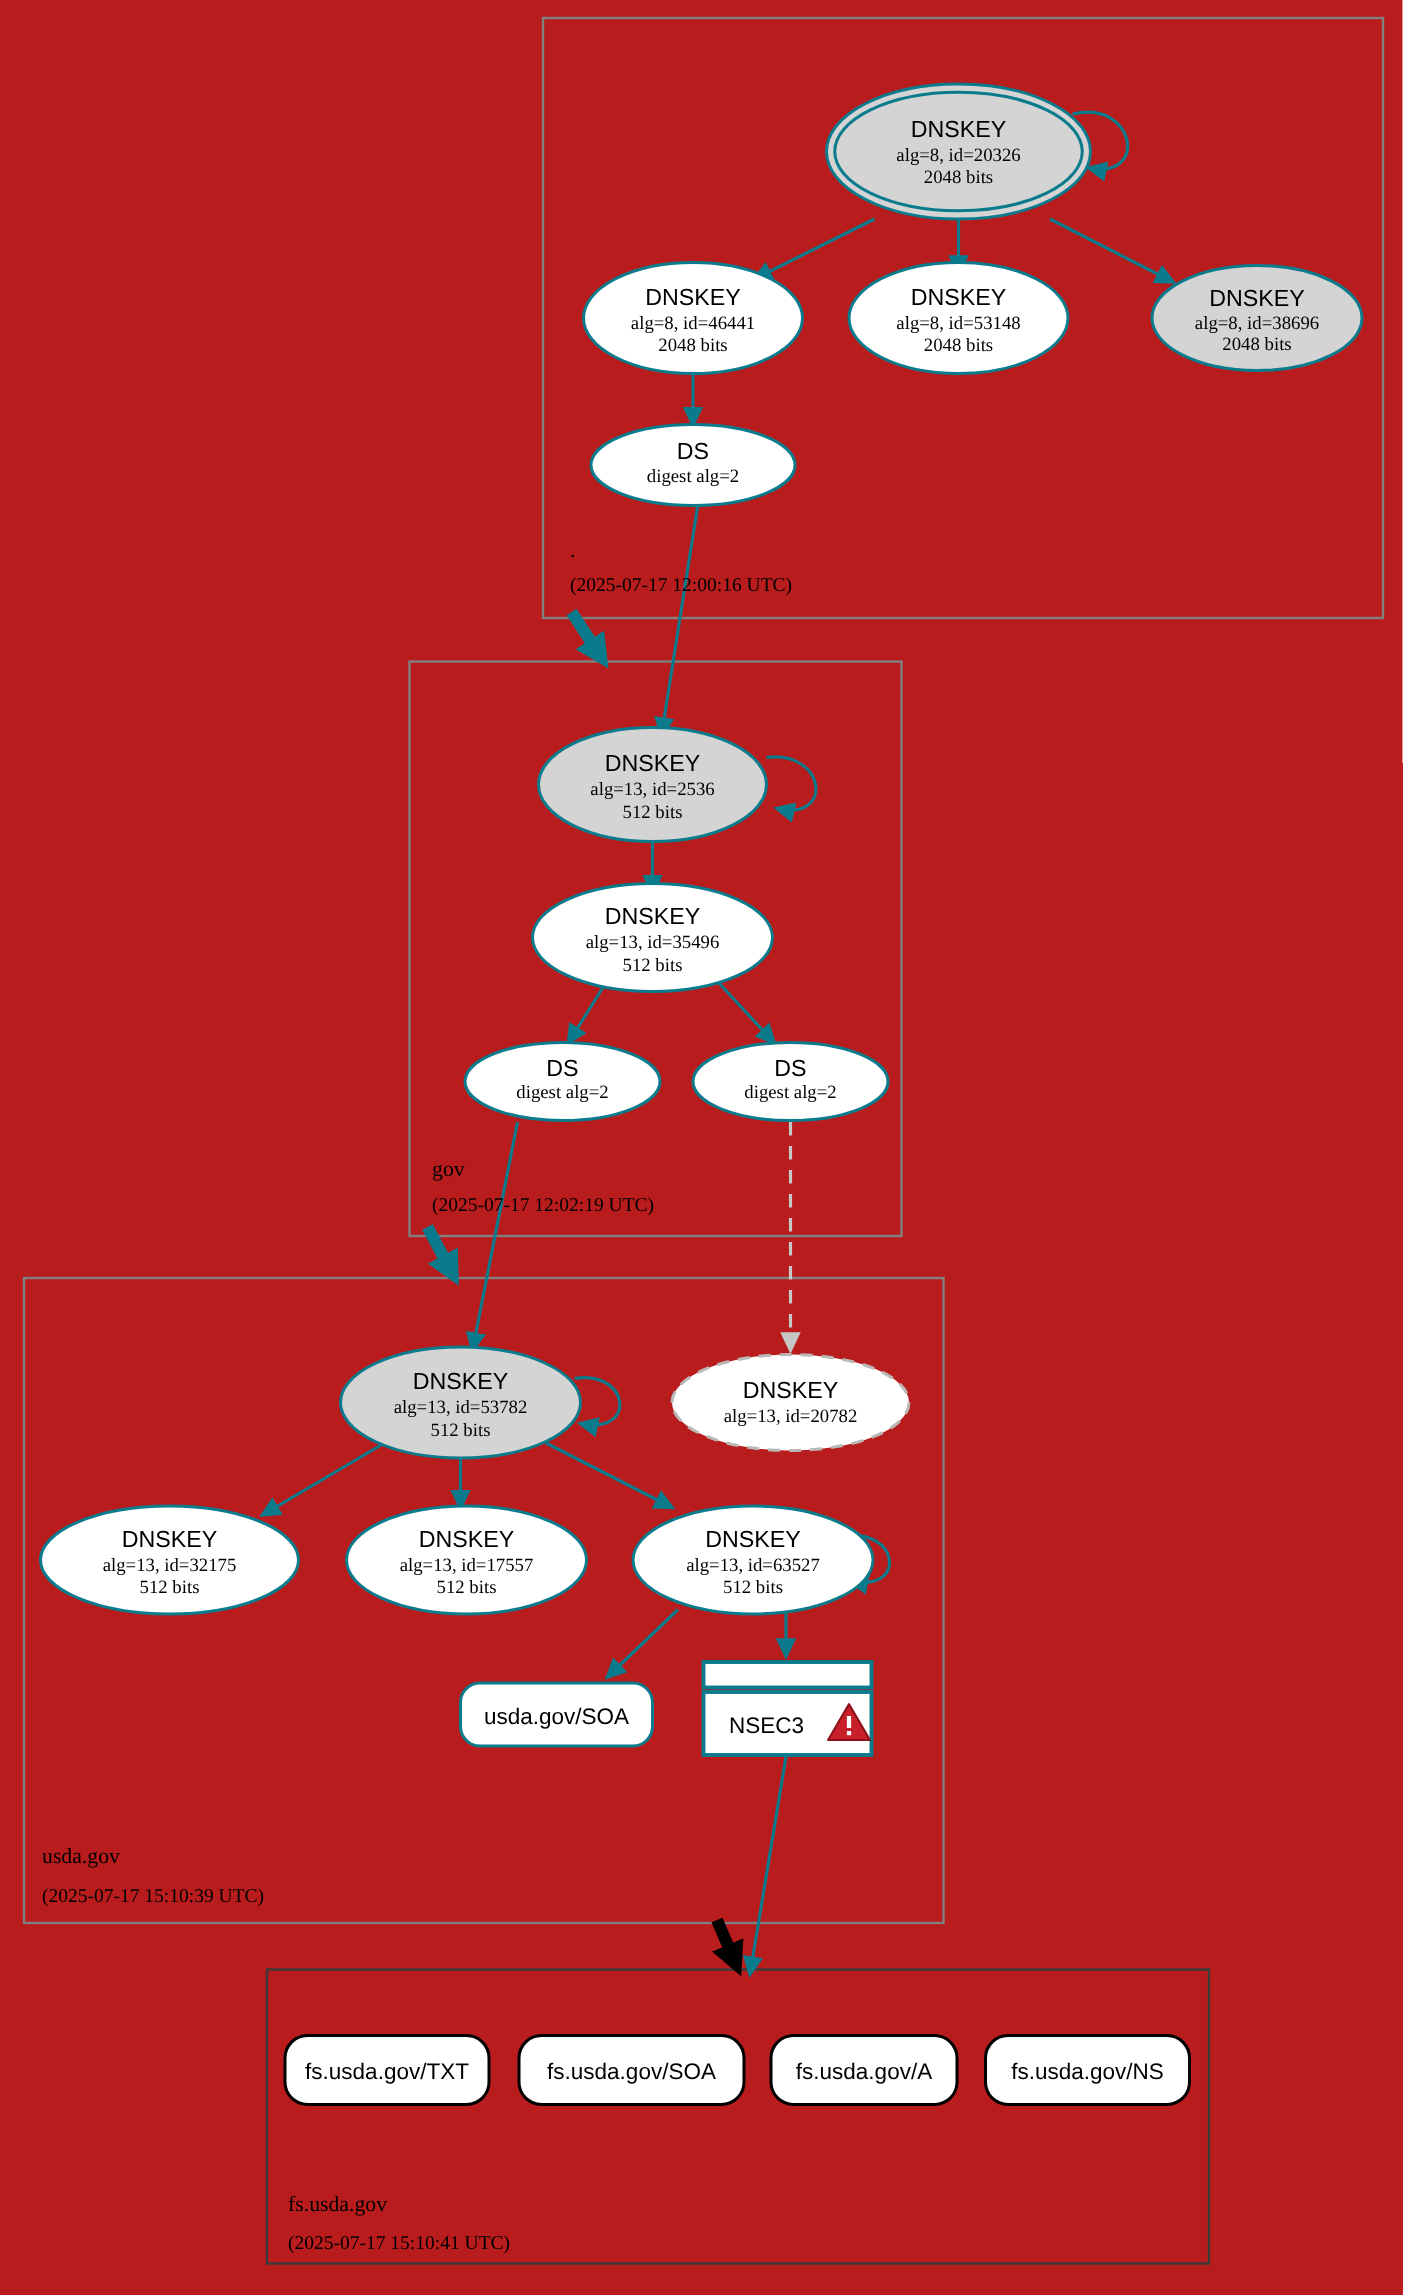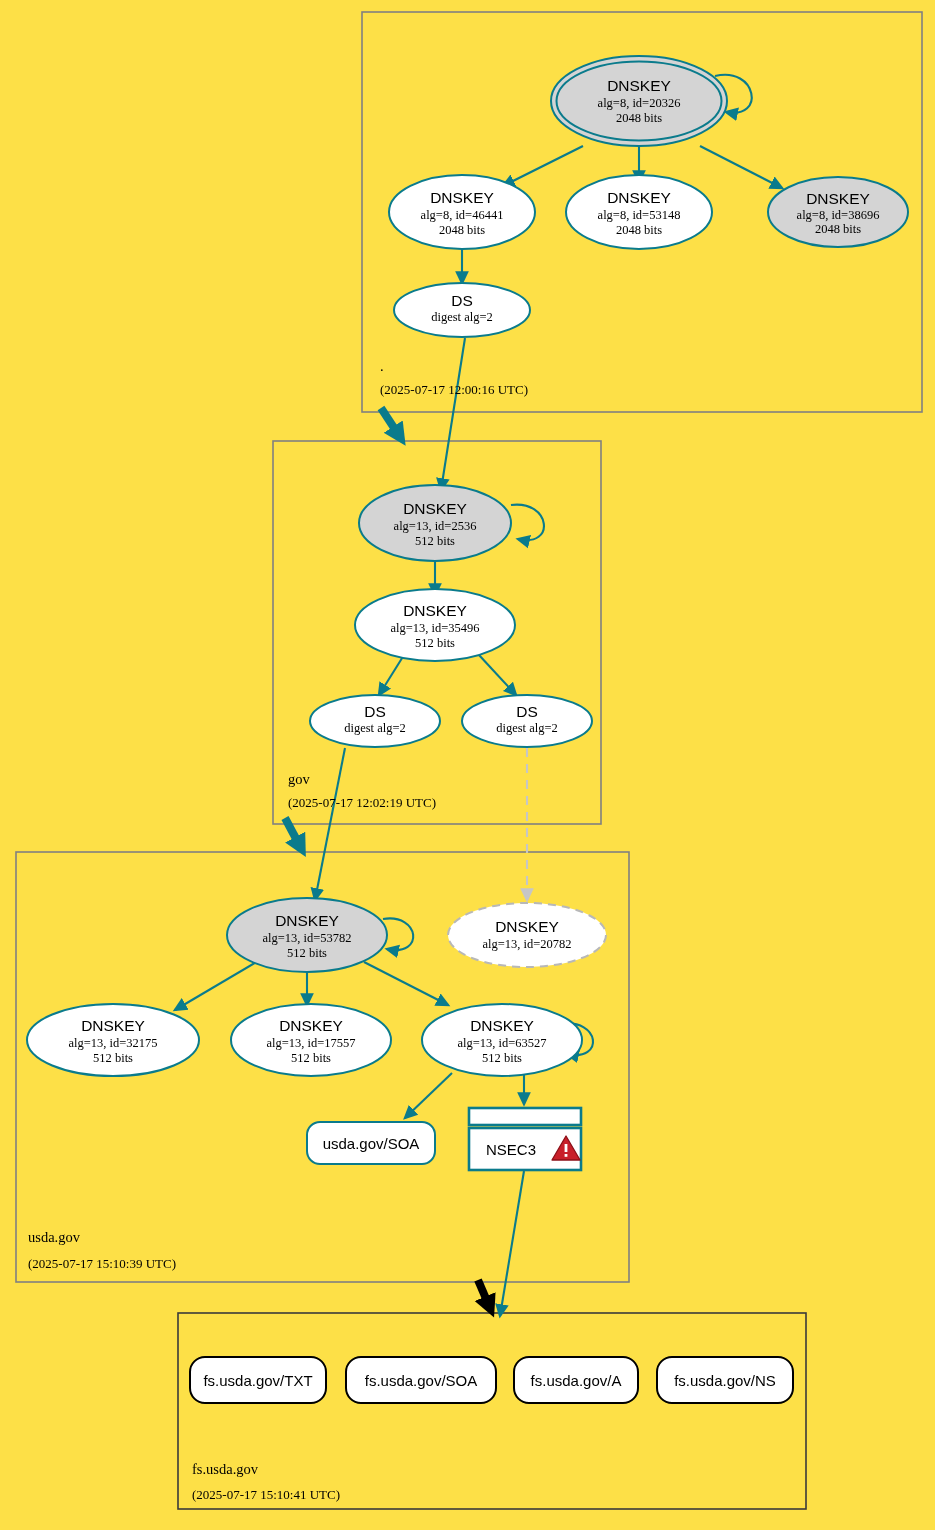--- a/index.html
+++ b/index.html
@@ -7,21 +7,21 @@
     padding: 0;
     background: #ffffff;
   }
   body {
     font-family: "Liberation Sans", sans-serif;
   }
   #canvas {
     position: relative;
     width: 935px;
     height: 1530px;
-    background: #fde047;
+    background: #b91c1c;
     overflow: hidden;
   }
   svg#graph {
     position: absolute;
     left: 0;
     top: 0;
     width: 935px;
     height: 1530px;
   }
   .zone-box {

